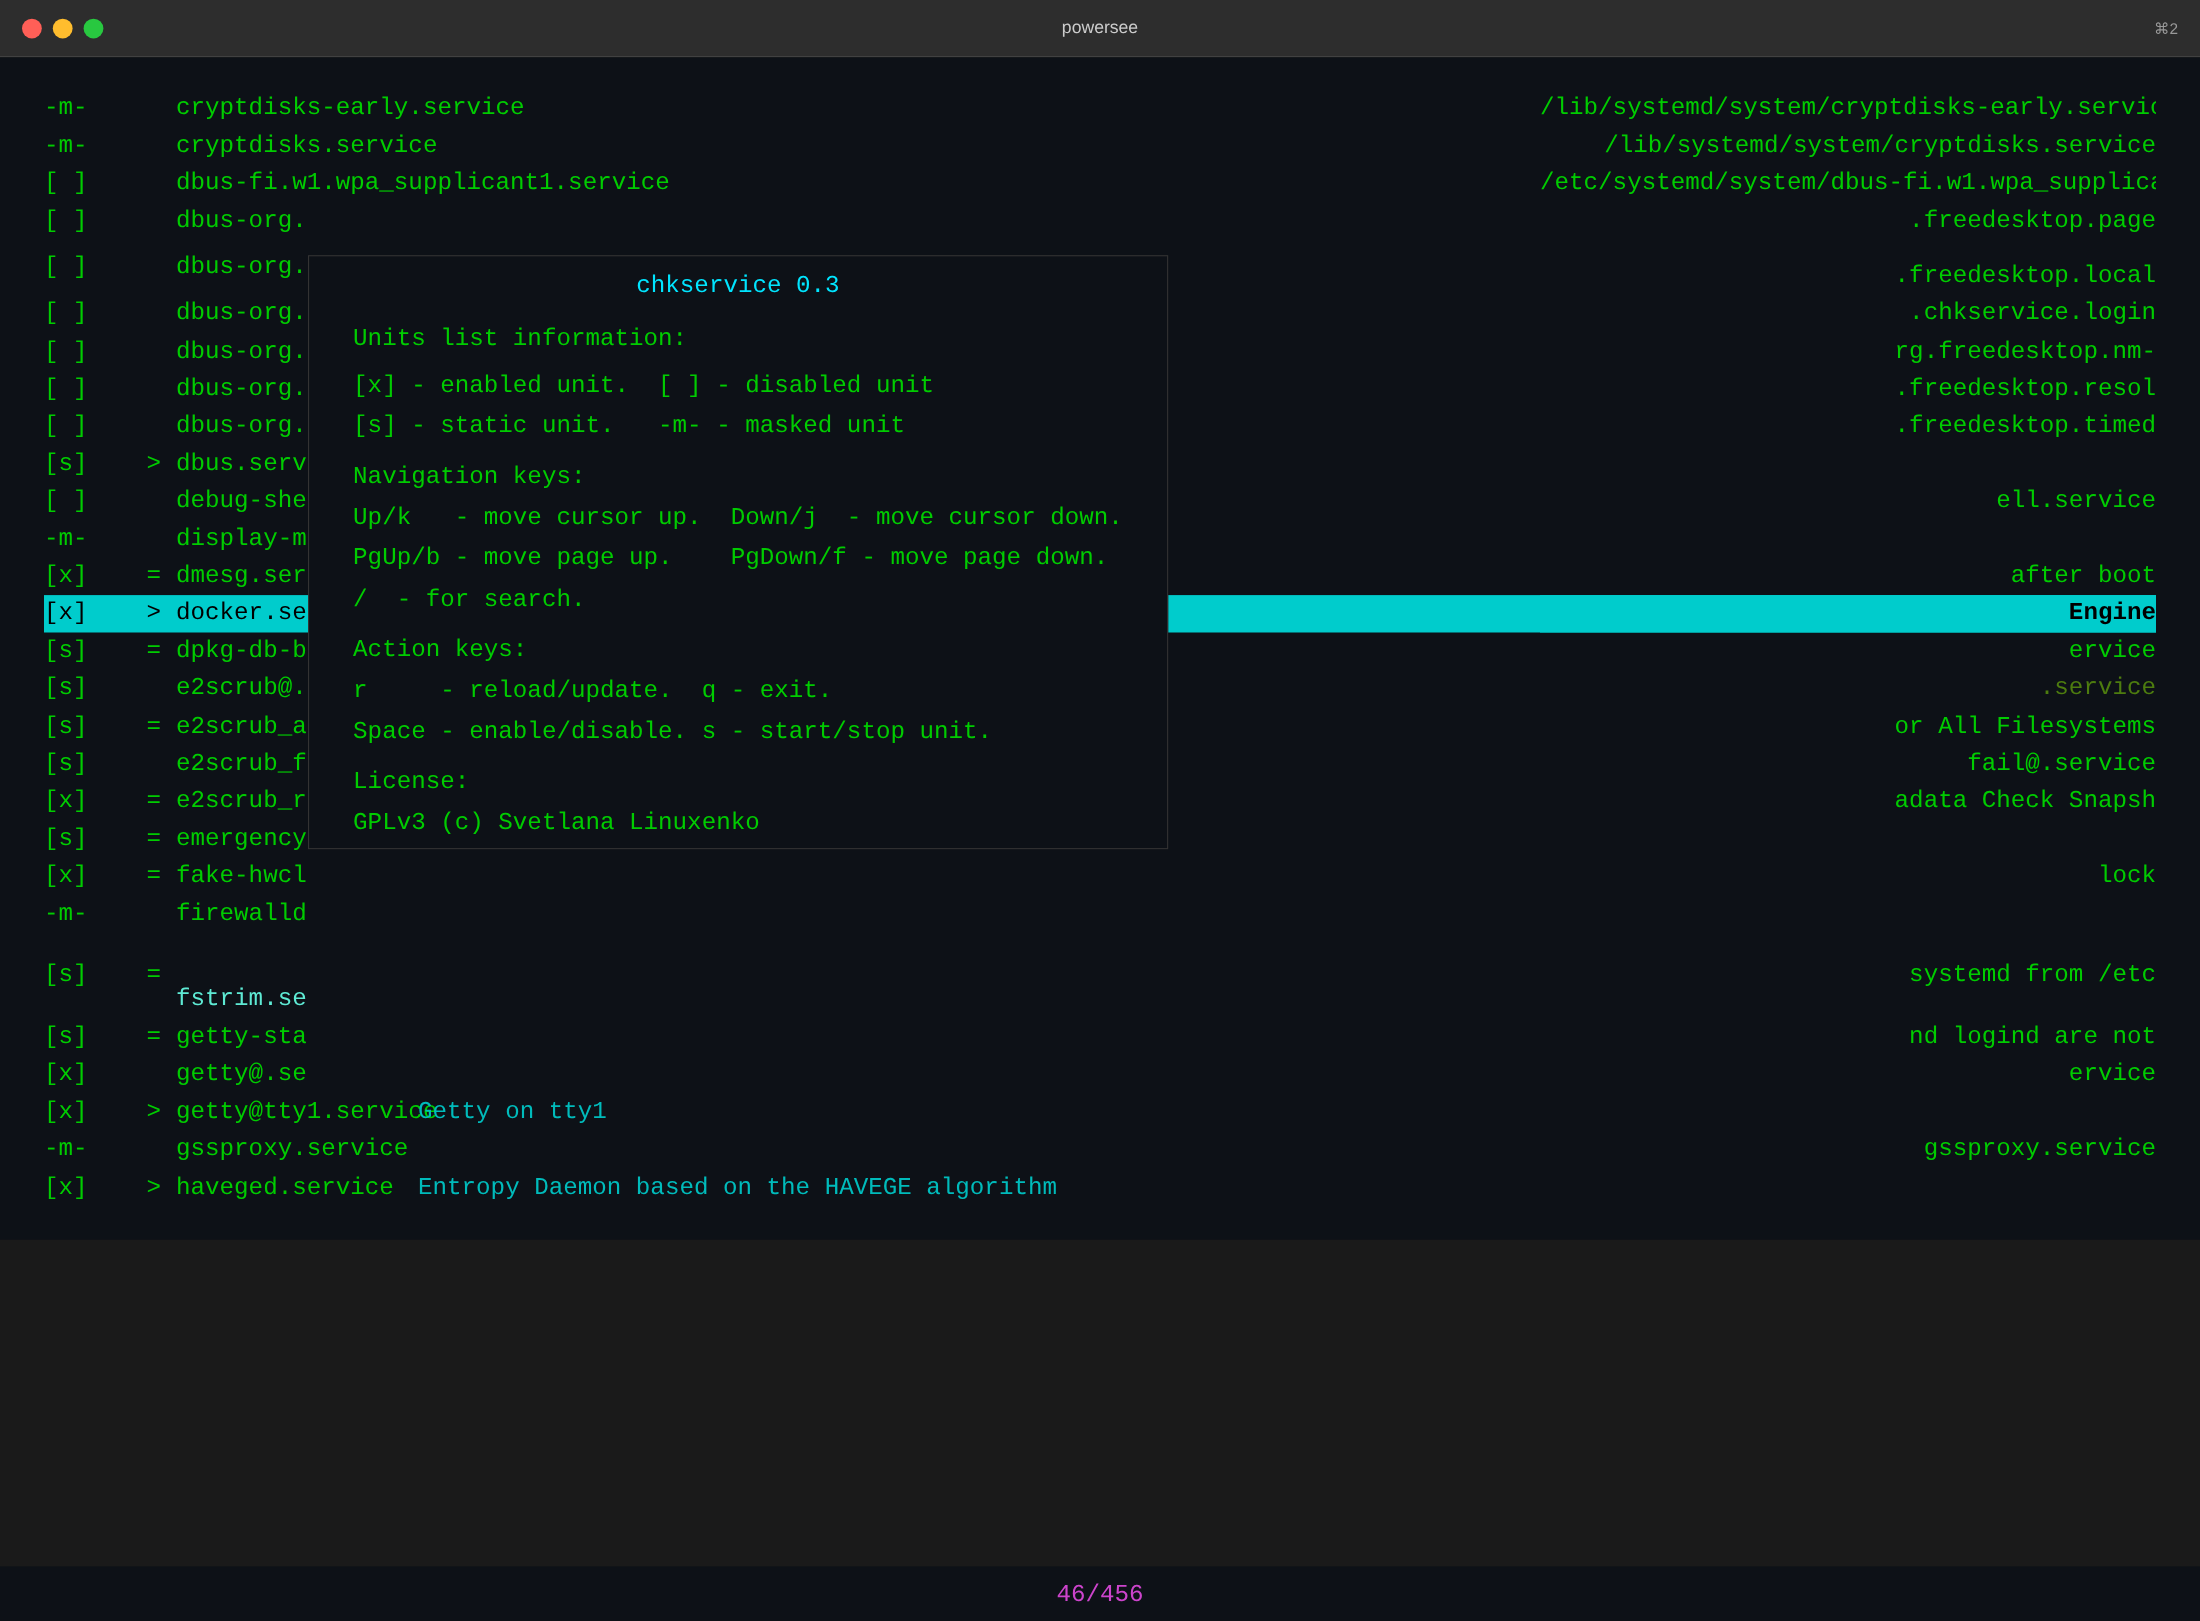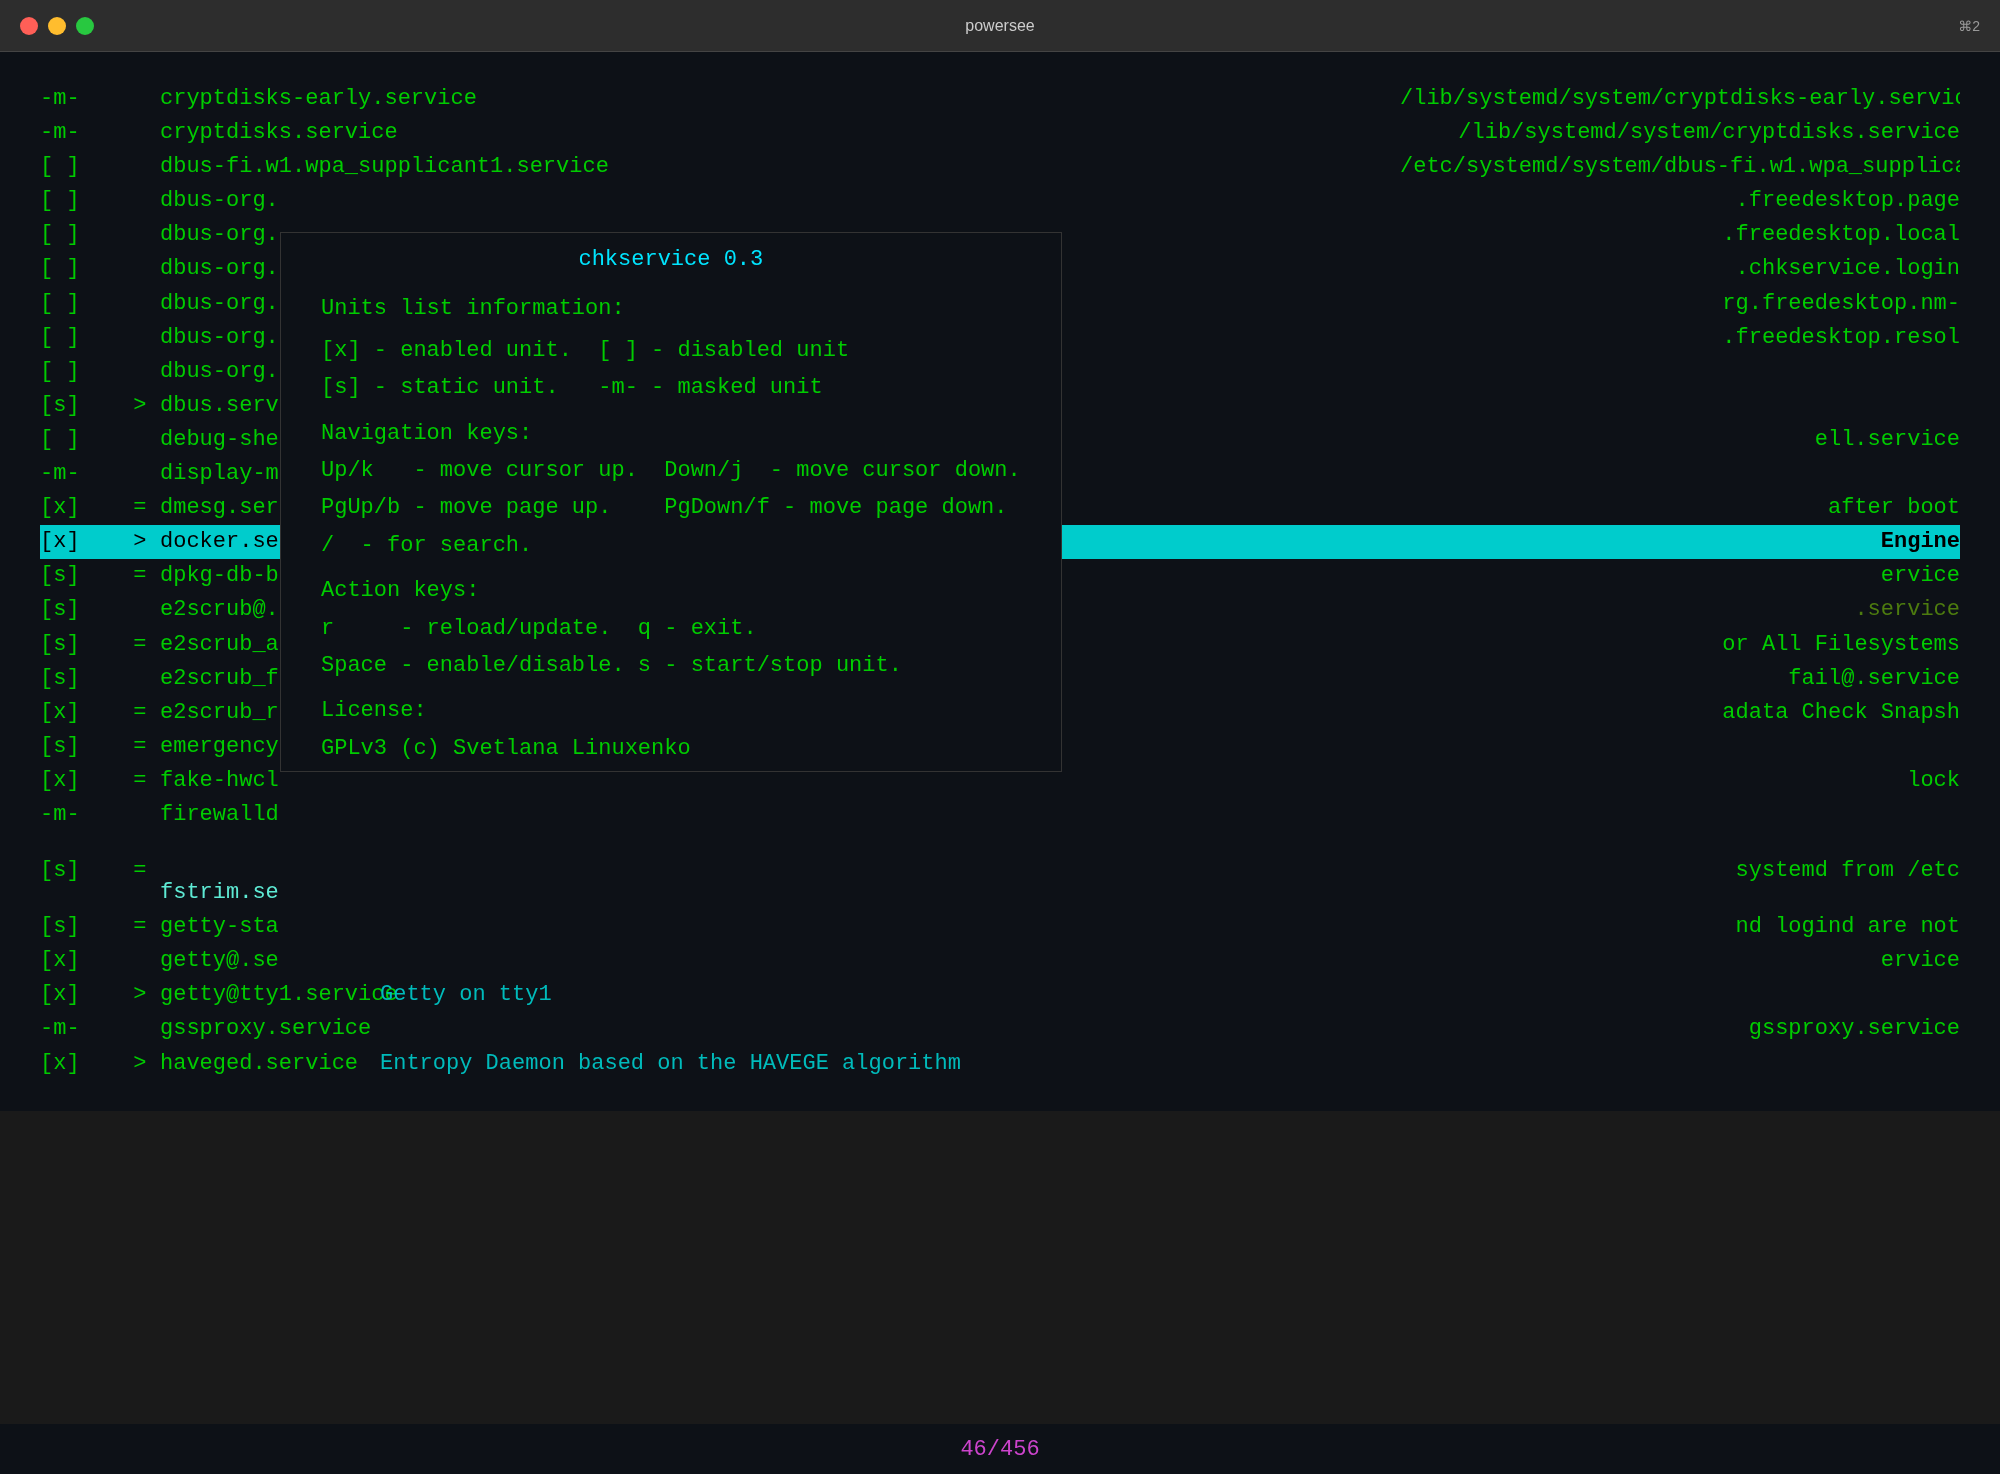--- a/index.html
+++ b/index.html
@@ -169,25 +169,25 @@
   <span class="titlebar-shortcut">⌘2</span>
 </div>
 
 <div class="terminal-wrapper">
   <div class="terminal" id="terminal-content">
 
   <div class="line"><span class="col-status" style="color: rgb(0, 204, 0);">-m-</span><span class="col-arrow" style="color: rgb(0, 204, 0);"></span><span class="col-name" style="color: rgb(0, 204, 0);">cryptdisks-early.service</span><span class="col-desc" style="color: rgb(0, 187, 187);"></span><span class="col-path" style="color: rgb(0, 204, 0);">/lib/systemd/system/cryptdisks-early.service</span></div>
       <div class="line"><span class="col-status" style="color: rgb(0, 204, 0);">-m-</span><span class="col-arrow" style="color: rgb(0, 204, 0);"></span><span class="col-name" style="color: rgb(0, 204, 0);">cryptdisks.service</span><span class="col-desc" style="color: rgb(0, 187, 187);"></span><span class="col-path" style="color: rgb(0, 204, 0);">/lib/systemd/system/cryptdisks.service</span></div>
       <div class="line"><span class="col-status" style="color: rgb(0, 204, 0);">[ ]</span><span class="col-arrow" style="color: rgb(0, 204, 0);"></span><span class="col-name" style="color: rgb(0, 204, 0);">dbus-fi.w1.wpa_supplicant1.service</span><span class="col-desc" style="color: rgb(0, 187, 187);"></span><span class="col-path" style="color: rgb(0, 204, 0);">/etc/systemd/system/dbus-fi.w1.wpa_supplicant1</span></div>
       <div class="line"><span class="col-status" style="color: rgb(0, 204, 0);">[ ]</span><span class="col-arrow" style="color: rgb(0, 204, 0);"></span><span class="col-name" style="color: rgb(0, 204, 0);">dbus-org.</span><span class="col-desc" style="color: rgb(0, 187, 187);"></span><span class="col-path" style="color: rgb(0, 204, 0);">.freedesktop.page</span></div>
-      <div class="line"><span class="col-status" style="color: rgb(0, 204, 0);">[ ]</span><span class="col-arrow" style="color: rgb(0, 204, 0);"></span><span class="col-name" style="color: rgb(0, 204, 0);">dbus-org.</span><span class="col-desc" style="color: rgb(0, 187, 187);"></span><span class="col-path" style="color: rgb(0, 204, 0);">.freedesktop.local</span></div>
+      <div class="line"><span class="col-status" style="color: rgb(0, 204, 0);">[ ]</span><span class="col-arrow" style="color: rgb(0, 204, 0);"></span><span class="col-name" style="color: rgb(0, 204, 0);">dbus-org.</span><span class="col-desc" style="color: rgb(0, 187, 187);"></span><span class="col-path" style="color: rgb(0, 204, 0); margin-top: 16px;">.freedesktop.local</span></div>
       <div class="line"><span class="col-status" style="color: rgb(0, 204, 0);">[ ]</span><span class="col-arrow" style="color: rgb(0, 204, 0);"></span><span class="col-name" style="color: rgb(0, 204, 0);">dbus-org.</span><span class="col-desc" style="color: rgb(0, 187, 187);"></span><span class="col-path" style="color: rgb(0, 204, 0);">.chkservice.login</span></div>
       <div class="line"><span class="col-status" style="color: rgb(0, 204, 0);">[ ]</span><span class="col-arrow" style="color: rgb(0, 204, 0);"></span><span class="col-name" style="color: rgb(0, 204, 0);">dbus-org.</span><span class="col-desc" style="color: rgb(0, 187, 187);"></span><span class="col-path" style="color: rgb(0, 204, 0);">rg.freedesktop.nm-</span></div>
       <div class="line"><span class="col-status" style="color: rgb(0, 204, 0);">[ ]</span><span class="col-arrow" style="color: rgb(0, 204, 0);"></span><span class="col-name" style="color: rgb(0, 204, 0);">dbus-org.</span><span class="col-desc" style="color: rgb(0, 187, 187);"></span><span class="col-path" style="color: rgb(0, 204, 0);">.freedesktop.resol</span></div>
-      <div class="line"><span class="col-status" style="color: rgb(0, 204, 0);">[ ]</span><span class="col-arrow" style="color: rgb(0, 204, 0);"></span><span class="col-name" style="color: rgb(0, 204, 0);">dbus-org.</span><span class="col-desc" style="color: rgb(0, 187, 187);"></span></div>
+      <div class="line"><span class="col-status" style="color: rgb(0, 204, 0);">[ ]</span><span class="col-arrow" style="color: rgb(0, 204, 0);"></span><span class="col-name" style="color: rgb(0, 204, 0);">dbus-org.</span><span class="col-desc" style="color: rgb(0, 187, 187);"></span><span class="col-path" style="color: rgb(0, 204, 0);">.freedesktop.timed</span></div>
       <div class="line"><span class="col-status" style="color: rgb(0, 204, 0);">[s]</span><span class="col-arrow" style="color: rgb(0, 204, 0);"> &gt;</span><span class="col-name" style="color: rgb(0, 204, 0);">dbus.serv</span><span class="col-desc" style="color: rgb(0, 187, 187);"></span></div>
       <div class="line"><span class="col-status" style="color: rgb(0, 204, 0);">[ ]</span><span class="col-arrow" style="color: rgb(0, 204, 0);"></span><span class="col-name" style="color: rgb(0, 204, 0);">debug-she</span><span class="col-desc" style="color: rgb(0, 187, 187);"></span><span class="col-path" style="color: rgb(0, 204, 0);">ell.service</span></div>
       <div class="line"><span class="col-status" style="color: rgb(0, 204, 0);">-m-</span><span class="col-arrow" style="color: rgb(0, 204, 0);"></span><span class="col-name" style="color: rgb(0, 204, 0);">display-m</span><span class="col-desc" style="color: rgb(0, 187, 187);"></span></div>
       <div class="line"><span class="col-status" style="color: rgb(0, 204, 0);">[x]</span><span class="col-arrow" style="color: rgb(0, 204, 0);"> =</span><span class="col-name" style="color: rgb(0, 204, 0);">dmesg.ser</span><span class="col-desc" style="color: rgb(0, 187, 187);"></span><span class="col-path" style="color: rgb(0, 204, 0);">after boot</span></div>
       <div class="line" style="background: rgb(0, 204, 204);"><span class="col-status" style="color: rgb(0, 0, 0);">[x]</span><span class="col-arrow" style="color: rgb(0, 0, 0);"> &gt;</span><span class="col-name" style="color: rgb(0, 0, 0);">docker.se</span><span class="col-desc" style="color: rgb(0, 187, 187);"></span><span class="col-path" style="background: rgb(0, 204, 204); color: rgb(0, 0, 0); font-weight: bold;">Engine</span></div>
       <div class="line"><span class="col-status" style="color: rgb(0, 204, 0);">[s]</span><span class="col-arrow" style="color: rgb(0, 204, 0);"> =</span><span class="col-name" style="color: rgb(0, 204, 0);">dpkg-db-b</span><span class="col-desc" style="color: rgb(0, 187, 187);"></span><span class="col-path" style="color: rgb(0, 204, 0);">ervice</span></div>
       <div class="line"><span class="col-status" style="color: rgb(0, 204, 0);">[s]</span><span class="col-arrow" style="color: rgb(0, 204, 0);"></span><span class="col-name" style="color: rgb(0, 204, 0);">e2scrub@.</span><span class="col-desc" style="color: rgb(0, 187, 187);"></span><span class="col-path" style="color: #4d7c0f;">.service</span></div>
       <div class="line"><span class="col-status" style="color: rgb(0, 204, 0);">[s]</span><span class="col-arrow" style="color: rgb(0, 204, 0);"> =</span><span class="col-name" style="color: rgb(0, 204, 0);">e2scrub_a</span><span class="col-desc" style="color: rgb(0, 187, 187);"></span><span class="col-path" style="color: rgb(0, 204, 0);">or All Filesystems</span></div>
       <div class="line"><span class="col-status" style="color: rgb(0, 204, 0);">[s]</span><span class="col-arrow" style="color: rgb(0, 204, 0);"></span><span class="col-name" style="color: rgb(0, 204, 0);">e2scrub_f</span><span class="col-desc" style="color: rgb(0, 187, 187);"></span><span class="col-path" style="color: rgb(0, 204, 0);">fail@.service</span></div>
       <div class="line"><span class="col-status" style="color: rgb(0, 204, 0);">[x]</span><span class="col-arrow" style="color: rgb(0, 204, 0);"> =</span><span class="col-name" style="color: rgb(0, 204, 0);">e2scrub_r</span><span class="col-desc" style="color: rgb(0, 187, 187);"></span><span class="col-path" style="color: rgb(0, 204, 0);">adata Check Snapsh</span></div>

